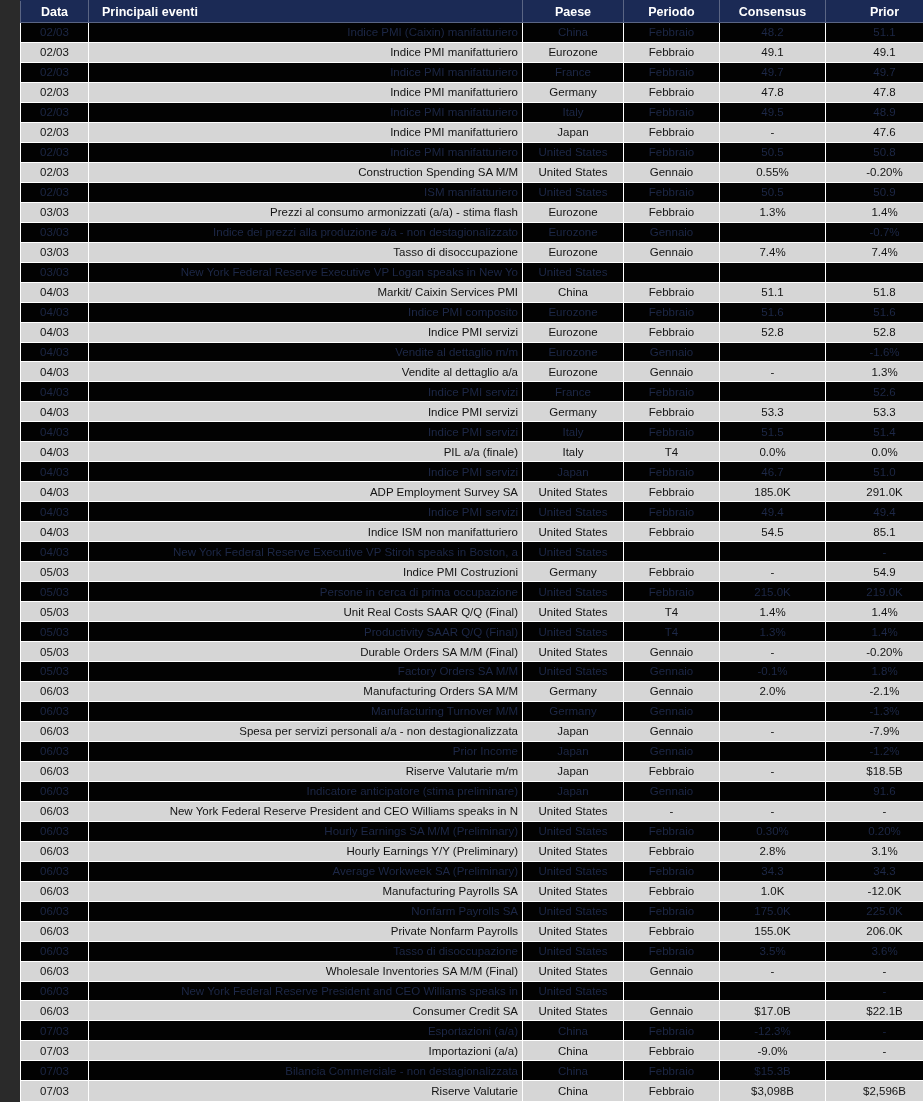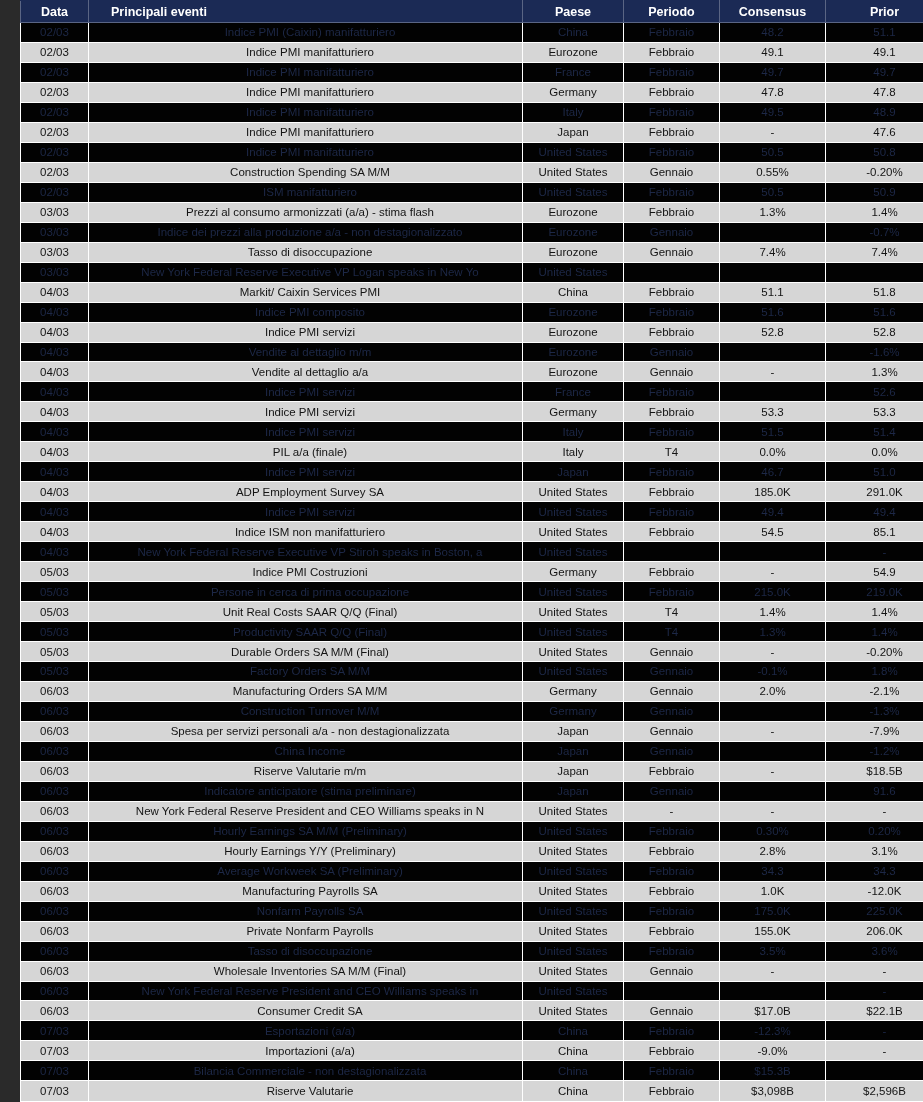--- a/index.html
+++ b/index.html
@@ -11,23 +11,23 @@
   .calendar-table col.c-event{width:434px;}
   .calendar-table col.c-country{width:101px;}
   .calendar-table col.c-period{width:96px;}
   .calendar-table col.c-consensus{width:106px;}
   .calendar-table col.c-prior{width:118px;}
   th,td{border:1px solid #ffffff;overflow:hidden;white-space:nowrap;
         text-overflow:clip;vertical-align:middle;}
   thead th{height:21px;background:#1b2a55;color:#ffffff;font-size:12.5px;
         font-weight:bold;text-align:center;padding:0 4px;border:1px solid #5a6584;
         border-top:1px solid #1b2a55;}
-  thead th.ev{text-align:left;padding-left:22px;}
+  thead th.ev{text-align:left;padding-left:13px;}
   tbody td{height:18px;font-size:11.5px;text-align:center;padding:0 4px;}
-  tbody td.ev{text-align:center;padding-left:13px;}
+  tbody td.ev{text-align:right;padding-left:13px;}
   tr.light td{background:#d6d6d6;color:#141414;}
   tr.dark td{background:#020202;color:#1d2847;}
 </style>
 </head>
 <body>
 
 <table class="calendar-table">
   <colgroup>
     <col class="c-date">
       <col class="c-event">
@@ -314,37 +314,37 @@
       <tr class="light">
         <td>06/03</td>
         <td class="ev">Manufacturing Orders SA M/M</td>
         <td>Germany</td>
         <td>Gennaio</td>
         <td>2.0%</td>
         <td>-2.1%</td>
       </tr>
       <tr class="dark">
         <td>06/03</td>
-        <td class="ev">Construction Turnover M/M</td>
+        <td class="ev">Manufacturing Turnover M/M</td>
         <td>Germany</td>
         <td>Gennaio</td>
         <td></td>
         <td>-1.3%</td>
       </tr>
       <tr class="light">
         <td>06/03</td>
         <td class="ev">Spesa per servizi personali a/a - non destagionalizzata</td>
         <td>Japan</td>
         <td>Gennaio</td>
         <td>-</td>
         <td>-7.9%</td>
       </tr>
       <tr class="dark">
         <td>06/03</td>
-        <td class="ev">China Income</td>
+        <td class="ev">Prior Income</td>
         <td>Japan</td>
         <td>Gennaio</td>
         <td></td>
         <td>-1.2%</td>
       </tr>
       <tr class="light">
         <td>06/03</td>
         <td class="ev">Riserve Valutarie m/m</td>
         <td>Japan</td>
         <td>Febbraio</td>

